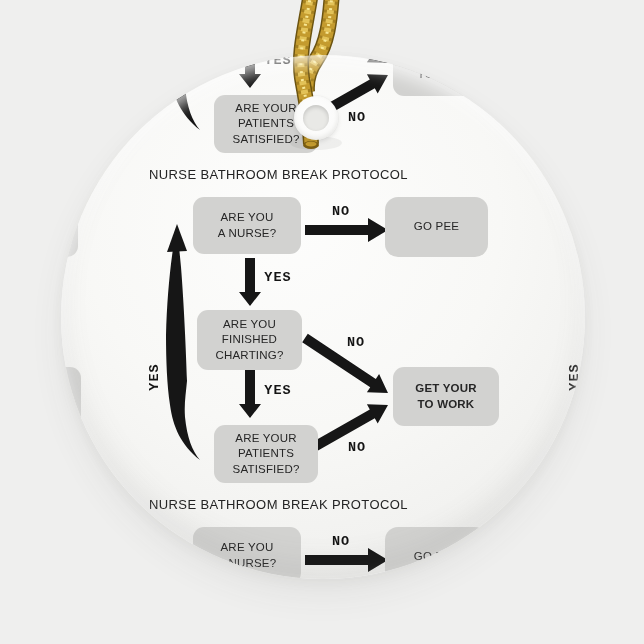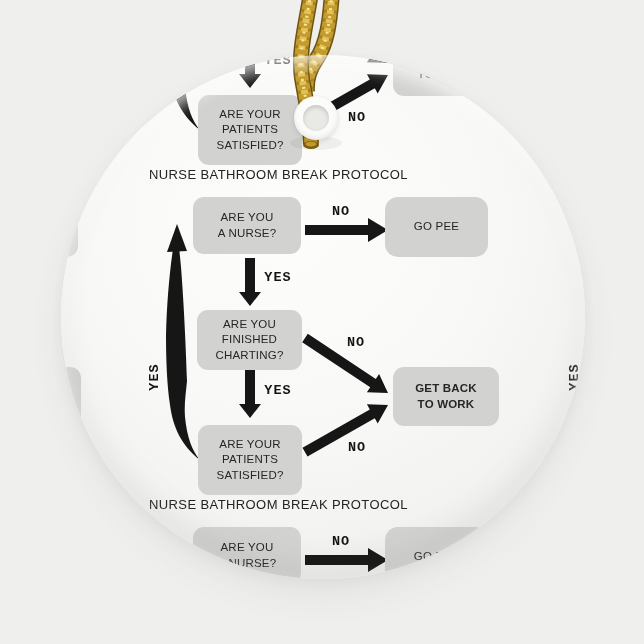--- a/index.html
+++ b/index.html
@@ -33,21 +33,21 @@
   }
   .node{
     position:absolute;background:#d2d2d0;border-radius:11px;
     color:#262626;font-size:11.5px;line-height:1.32;letter-spacing:.2px;
     display:flex;align-items:center;justify-content:center;
     text-align:center;white-space:pre-line;
   }
   .n-q1{left:132px;top:142px;width:108px;height:57px;}
   .n-gopee{left:324px;top:142px;width:103px;height:60px;border-radius:13px;}
   .n-q2{left:136px;top:255px;width:105px;height:60px;}
-  .n-q3{left:137px;top:370px;width:104px;height:70px;}
+  .n-q3{left:153px;top:370px;width:104px;height:58px;}
   .n-getback{left:332px;top:312px;width:106px;height:59px;font-weight:bold;}
 
   .lbl{
     position:absolute;font-family:"Liberation Mono","DejaVu Sans Mono",monospace;
     font-weight:bold;font-size:13.5px;color:#141414;letter-spacing:1px;white-space:nowrap;
     transform:translate(-50%,-50%);
   }
   .l-no1{left:280px;top:156px;}
   .l-yes1{left:217px;top:222px;}
   .l-no2{left:295px;top:287px;}
@@ -124,21 +124,21 @@
       <div class="fc-title">NURSE BATHROOM BREAK PROTOCOL</div>
       <div class="node n-q1">ARE YOU
 A NURSE?</div>
       <div class="node n-gopee">GO PEE</div>
       <div class="node n-q2">ARE YOU
 FINISHED
 CHARTING?</div>
       <div class="node n-q3">ARE YOUR
 PATIENTS
 SATISFIED?</div>
-      <div class="node n-getback">GET BACK
+      <div class="node n-getback">GET YOUR
 TO WORK</div>
       <span class="lbl l-no1">NO</span>
       <span class="lbl l-yes1">YES</span>
       <span class="lbl l-no2">NO</span>
       <span class="lbl l-yes2">YES</span>
       <span class="lbl l-no3">NO</span>
       <span class="lbl l-loopyes">YES</span>
     </div>
 
     <div class="tile t-bottom">

